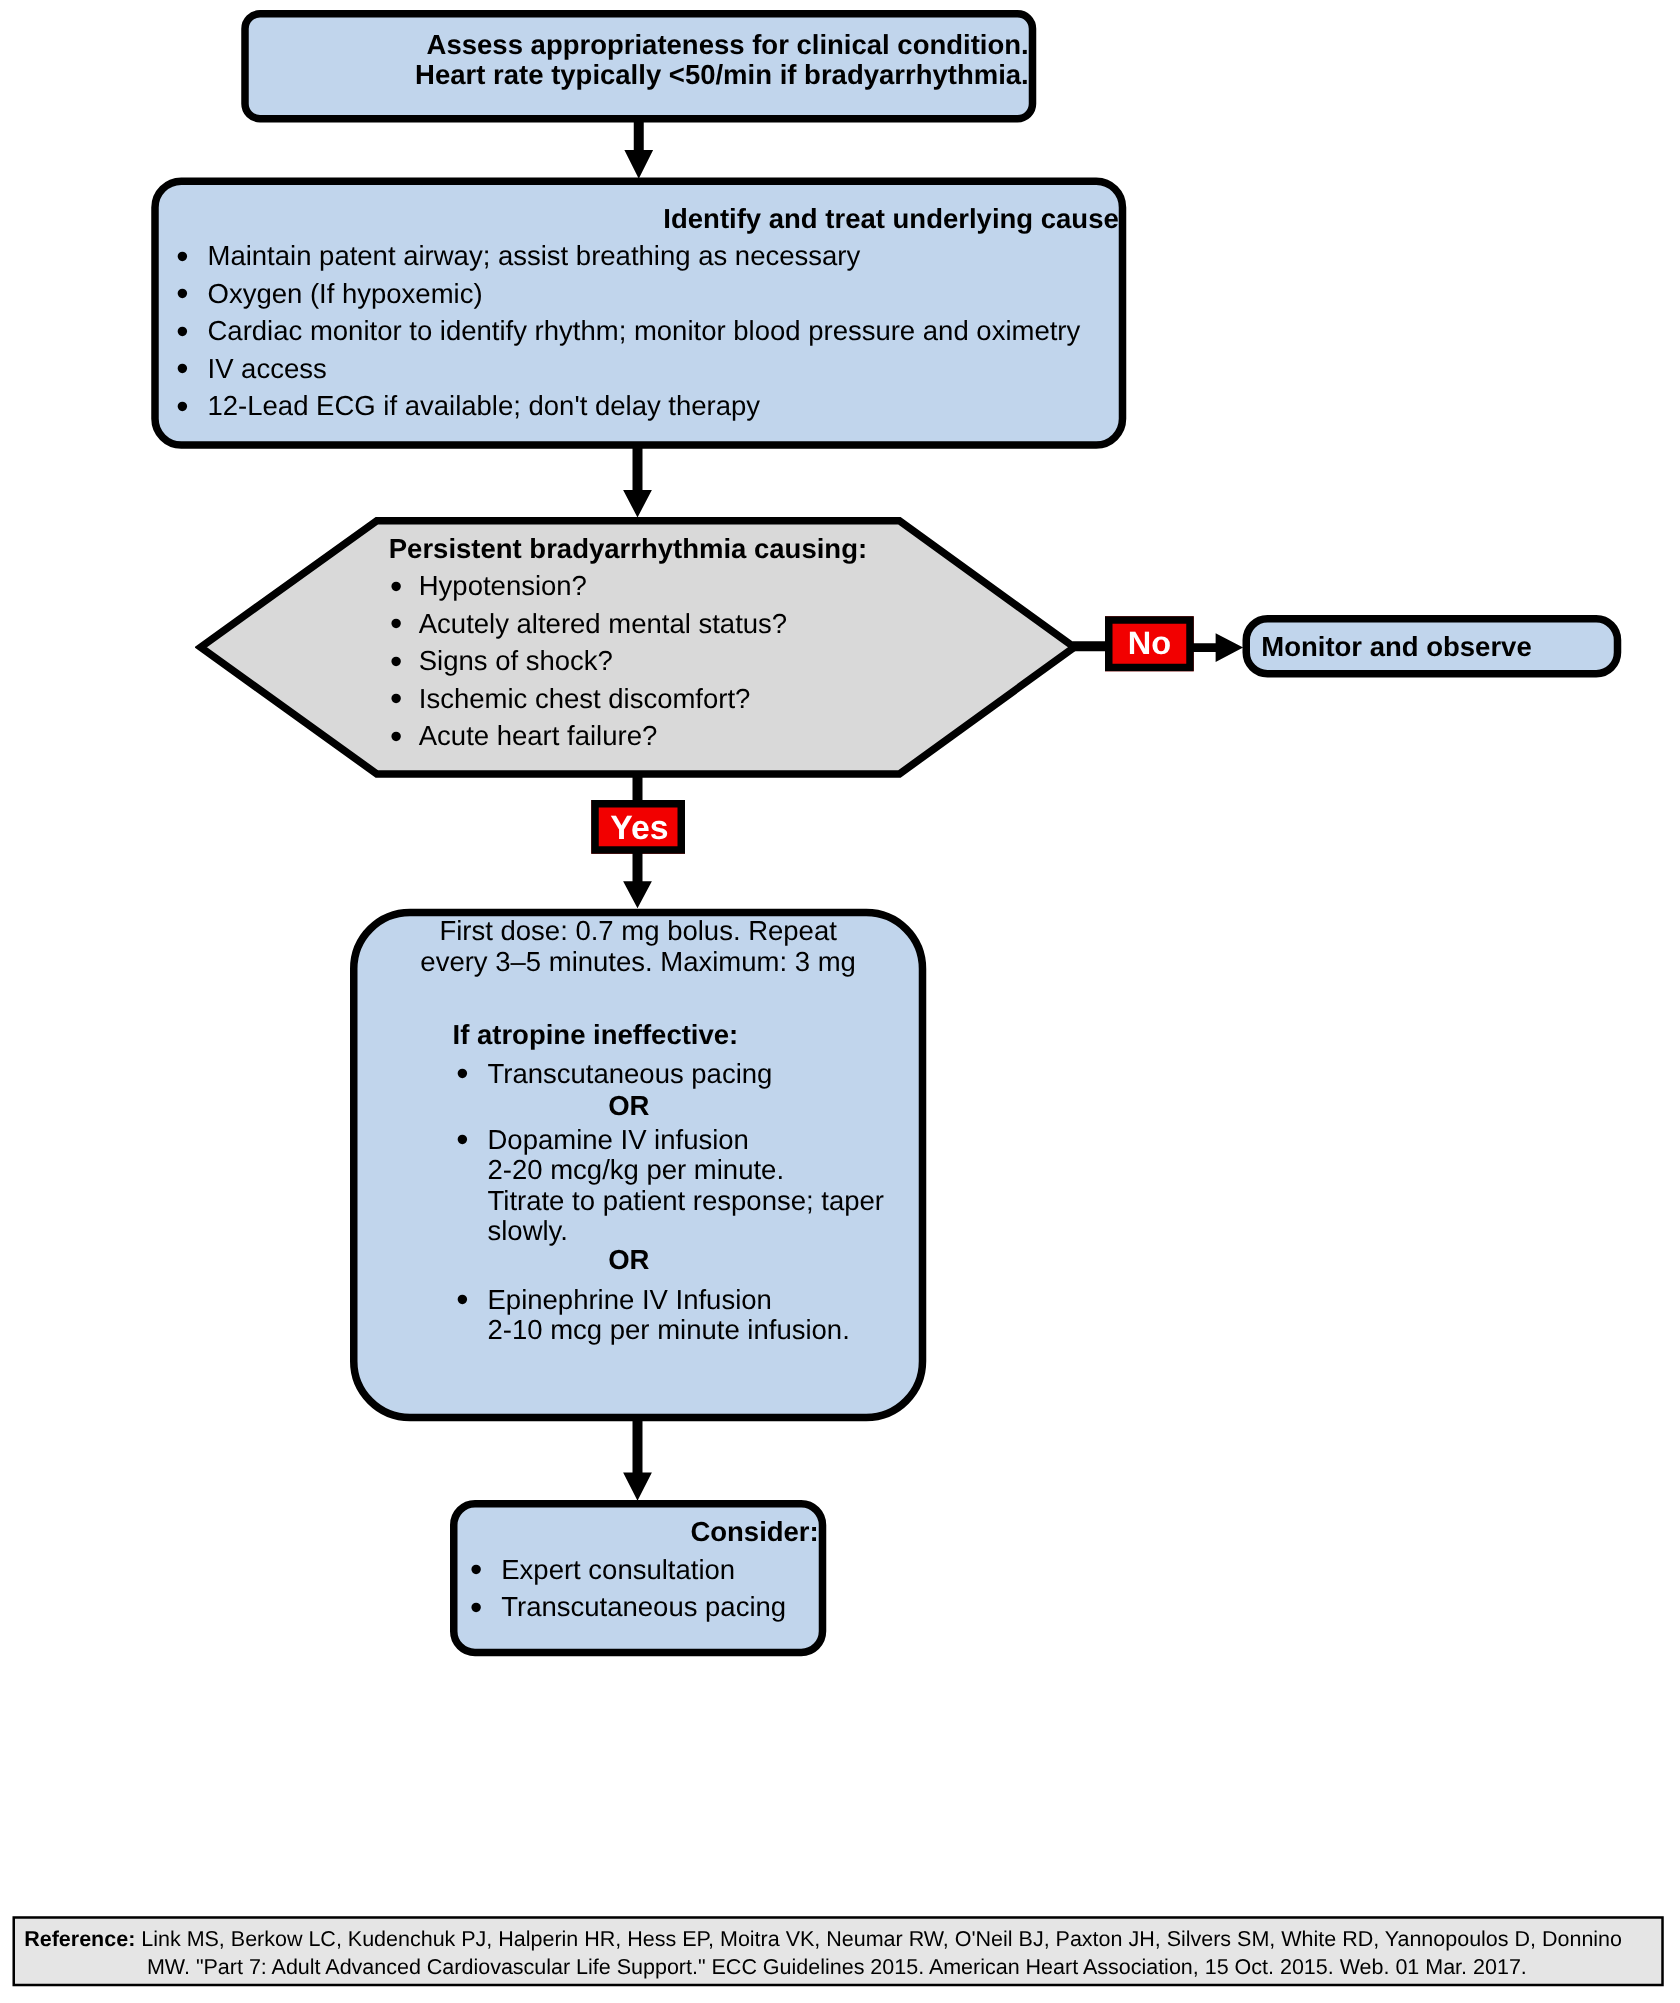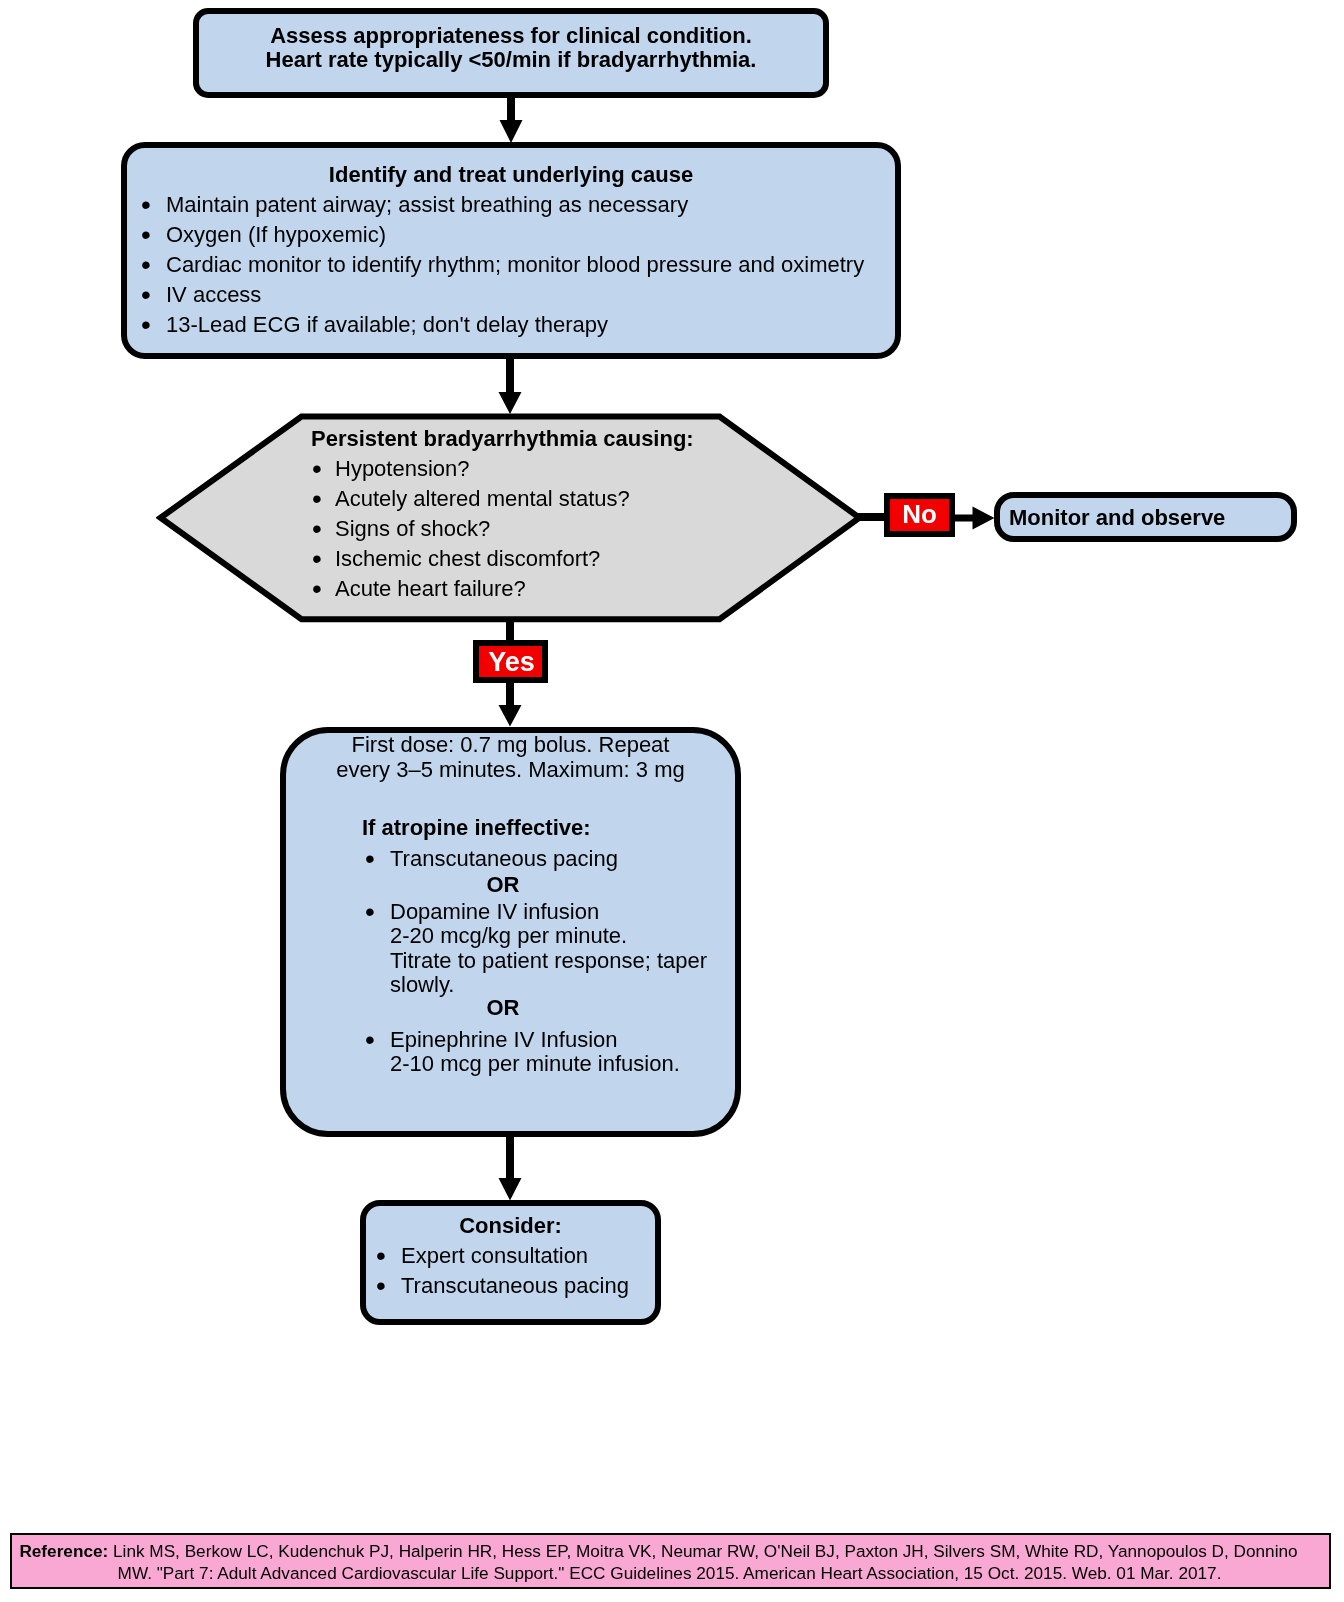--- a/index.html
+++ b/index.html
@@ -18,21 +18,21 @@
     background:#c1d5ec;
     border:6px solid #000;
     box-sizing:border-box;
   }
   .r-xs { border-radius:9px; }
   .r-sm { border-radius:15px; }
   .r-md { border-radius:24px; }
   .r-lg { border-radius:48px; }
   .r-cs { border-radius:20px; }
 
-  .ttl { font-weight:bold; text-align:center; }
+  .ttl { font-weight:bold; text-align:right; }
   .ctr { text-align:center; }
 
   ul.bl { margin:0; padding:0; list-style:none; white-space:nowrap; }
   ul.bl > li { position:relative; padding-left:30px; text-align:left; }
   ul.bl > li .bullet { position:absolute; left:0; top:0; display:inline-block; }
   ul.bl > li .litext { display:block; }
   ul.bl > li .lline { display:block; }
   ul.bl > li.orrow { padding-left:0; text-align:center; font-weight:bold; }
 
   
@@ -46,21 +46,21 @@
   }
 
   
   .vline { position:absolute; background:#000; }
   .hline { position:absolute; background:#000; }
 
   .footer {
     position:absolute;
     border:2px solid #000;
     box-sizing:border-box;
-    background:#f9a8d4;
+    background:#e5e5e5;
     text-align:center;
   }
 
   
   .stage { font-size:22px; }
   ul.bl > li { padding-left:26px; }
   ul.bl > li .bullet { font-size:28px; line-height:inherit; left:1px; }
 
   #box-assess { left:193px; top:8px; width:636px; height:90px; }
   #box-assess .ttl { font-size:22px; line-height:24px; }
@@ -144,21 +144,21 @@
         <li>
           <span class="bullet">•</span>
           <span class="litext">Cardiac monitor to identify rhythm; monitor blood pressure and oximetry</span>
         </li>
         <li>
           <span class="bullet">•</span>
           <span class="litext">IV access</span>
         </li>
         <li>
           <span class="bullet">•</span>
-          <span class="litext">13-Lead ECG if available; don't delay therapy</span>
+          <span class="litext">12-Lead ECG if available; don't delay therapy</span>
         </li>
       </ul>
   </div>
 
   <svg class="node conn" id="conn2" width="24" height="59" viewBox="0 0 24 59">
     <path d="M8 0 H16 V36 H23.5 L12 58 L0.5 36 H8 Z" fill="#000"></path>
   </svg>
 
   <div class="node" id="box-decision">
     <svg class="hexsvg" width="712" height="214" viewBox="0 0 712 214">

